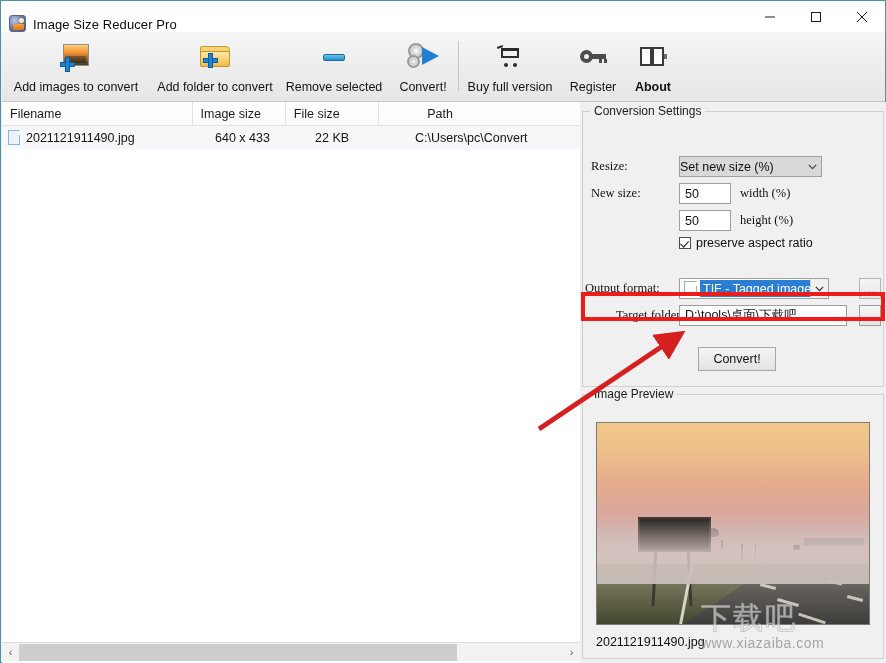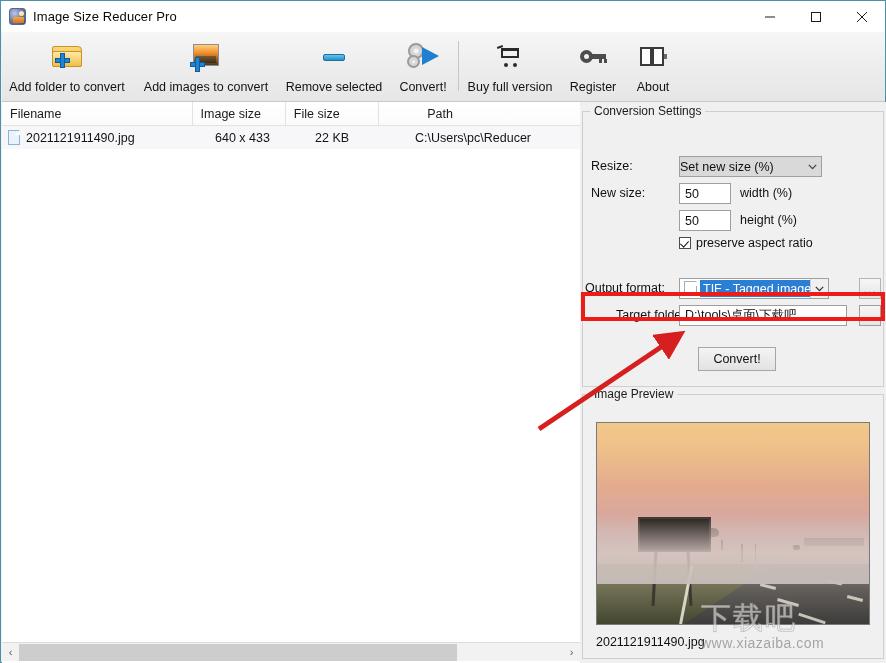--- a/index.html
+++ b/index.html
@@ -13,21 +13,21 @@
     position:relative;width:886px;height:663px;
     box-sizing:border-box;
     border:1px solid #4a90ab;
     background:#f0f0f0;
   }
 
   
   .titlebar{
     position:absolute;left:0;top:0;width:884px;height:31px;
     background:#ffffff;
-    display:flex;align-items:center;
+    display:flex;align-items:flex-end;
   }
   .title-icon{
     width:17px;height:17px;margin-left:8px;margin-right:7px;
     position:relative;flex:none;
     border-radius:3px;
     background:radial-gradient(circle at 30% 30%,#b9c7e8 0%,#6f7fae 48%,#3c4a77 100%);
     border:1px solid #5a6690;
     box-sizing:border-box;
     overflow:hidden;
   }
@@ -248,21 +248,21 @@
     position:absolute;box-sizing:border-box;
     border:1px solid #cfcfcf;background:#f0f0f0;
   }
   .group-title{
     position:absolute;top:-8px;left:7px;background:#f0f0f0;padding:0 4px;
     font-size:12px;color:#1b1b1b;white-space:nowrap;
   }
   #grp-settings{left:2px;top:9px;width:302px;height:276px;}
   #grp-preview{left:2px;top:292px;width:302px;height:265px;}
 
-  .frow{position:absolute;display:flex;align-items:center;}
+  .frow{position:absolute;display:flex;align-items:center;font-family:Liberation Serif, serif;}
   .flabel{font-size:12.5px;color:#101010;white-space:nowrap;}
 
   .combo{
     height:21px;box-sizing:border-box;
     border:1px solid #a0a0a0;background:#d9d9d9;
     display:flex;align-items:center;position:relative;
     font-size:12.5px;color:#101010;
   }
   .combo .cval{flex:1;white-space:nowrap;overflow:hidden;}
   .combo .carrow{
@@ -439,50 +439,50 @@
       <div class="win-btn">
         <svg width="12" height="12" viewBox="0 0 12 12">
             <line x1="1" y1="1" x2="11" y2="11" stroke="#1a1a1a" stroke-width="1"></line>
             <line x1="11" y1="1" x2="1" y2="11" stroke="#1a1a1a" stroke-width="1"></line>
           </svg>
       </div>
     </div>
   </div>
 
   <div class="toolbar">
-
-    <div class="tb-item" style="width:130px;">
-      <div class="tb-icon">
-        <div class="ic-folder">
-          <div class="back"></div>
-          <div class="front"></div>
-          <div class="plus" style="left:4px;bottom:2px;">
-              <i class="h"></i>
-              <i class="v"></i>
-            </div>
-        </div>
-      </div>
-      <div class="tb-label">Add folder to convert</div>
-    </div>
 
     <div class="tb-item" style="width:148px;">
       <div class="tb-icon">
         <div class="ic-photo">
           <div class="shadow"></div>
           <div class="frame"></div>
           <div class="pic"></div>
           <div class="plus">
               <i class="h"></i>
               <i class="v"></i>
             </div>
         </div>
       </div>
       <div class="tb-label">Add images to convert</div>
     </div>
 
+    <div class="tb-item" style="width:130px;">
+      <div class="tb-icon">
+        <div class="ic-folder">
+          <div class="back"></div>
+          <div class="front"></div>
+          <div class="plus" style="left:4px;bottom:2px;">
+              <i class="h"></i>
+              <i class="v"></i>
+            </div>
+        </div>
+      </div>
+      <div class="tb-label">Add folder to convert</div>
+    </div>
+
     <div class="tb-item" style="width:108px;">
       <div class="tb-icon">
         <div class="ic-minus">
             <i></i>
           </div>
       </div>
       <div class="tb-label">Remove selected</div>
     </div>
 
     <div class="tb-item" style="width:70px;">
@@ -515,21 +515,21 @@
         <div class="ic-key">
           <div class="head"></div>
             <div class="shaft"></div>
           <div class="tooth t1"></div>
             <div class="tooth t2"></div>
         </div>
       </div>
       <div class="tb-label">Register</div>
     </div>
 
-    <div class="tb-item" style="width:56px;">
+    <div class="tb-item" style="width:56px;font-weight:bold;">
       <div class="tb-icon">
         <div class="ic-book">
           <div class="pg pl"></div>
             <div class="pg pr"></div>
           <div class="spine"></div>
             <div class="clip"></div>
         </div>
       </div>
       <div class="tb-label">About</div>
     </div>
@@ -542,21 +542,21 @@
       <div class="lh-cell c3">File size</div>
       <div class="lh-cell c4">Path</div>
     </div>
     <div class="list-row">
       <div class="lr-cell c1">
         <span class="doc-icon"></span>
         <span>2021121911490.jpg</span>
       </div>
       <div class="lr-cell c2">640 x 433</div>
       <div class="lr-cell c3">22 KB</div>
-      <div class="lr-cell c4">C:\Users\pc\Reducer</div>
+      <div class="lr-cell c4">C:\Users\pc\Convert</div>
     </div>
   </div>
 
   <div class="hscroll">
     <div class="hs-btn">‹</div>
     <div class="hs-track">
       <div class="hs-thumb"></div>
     </div>
     <div class="hs-btn">›</div>
   </div>

